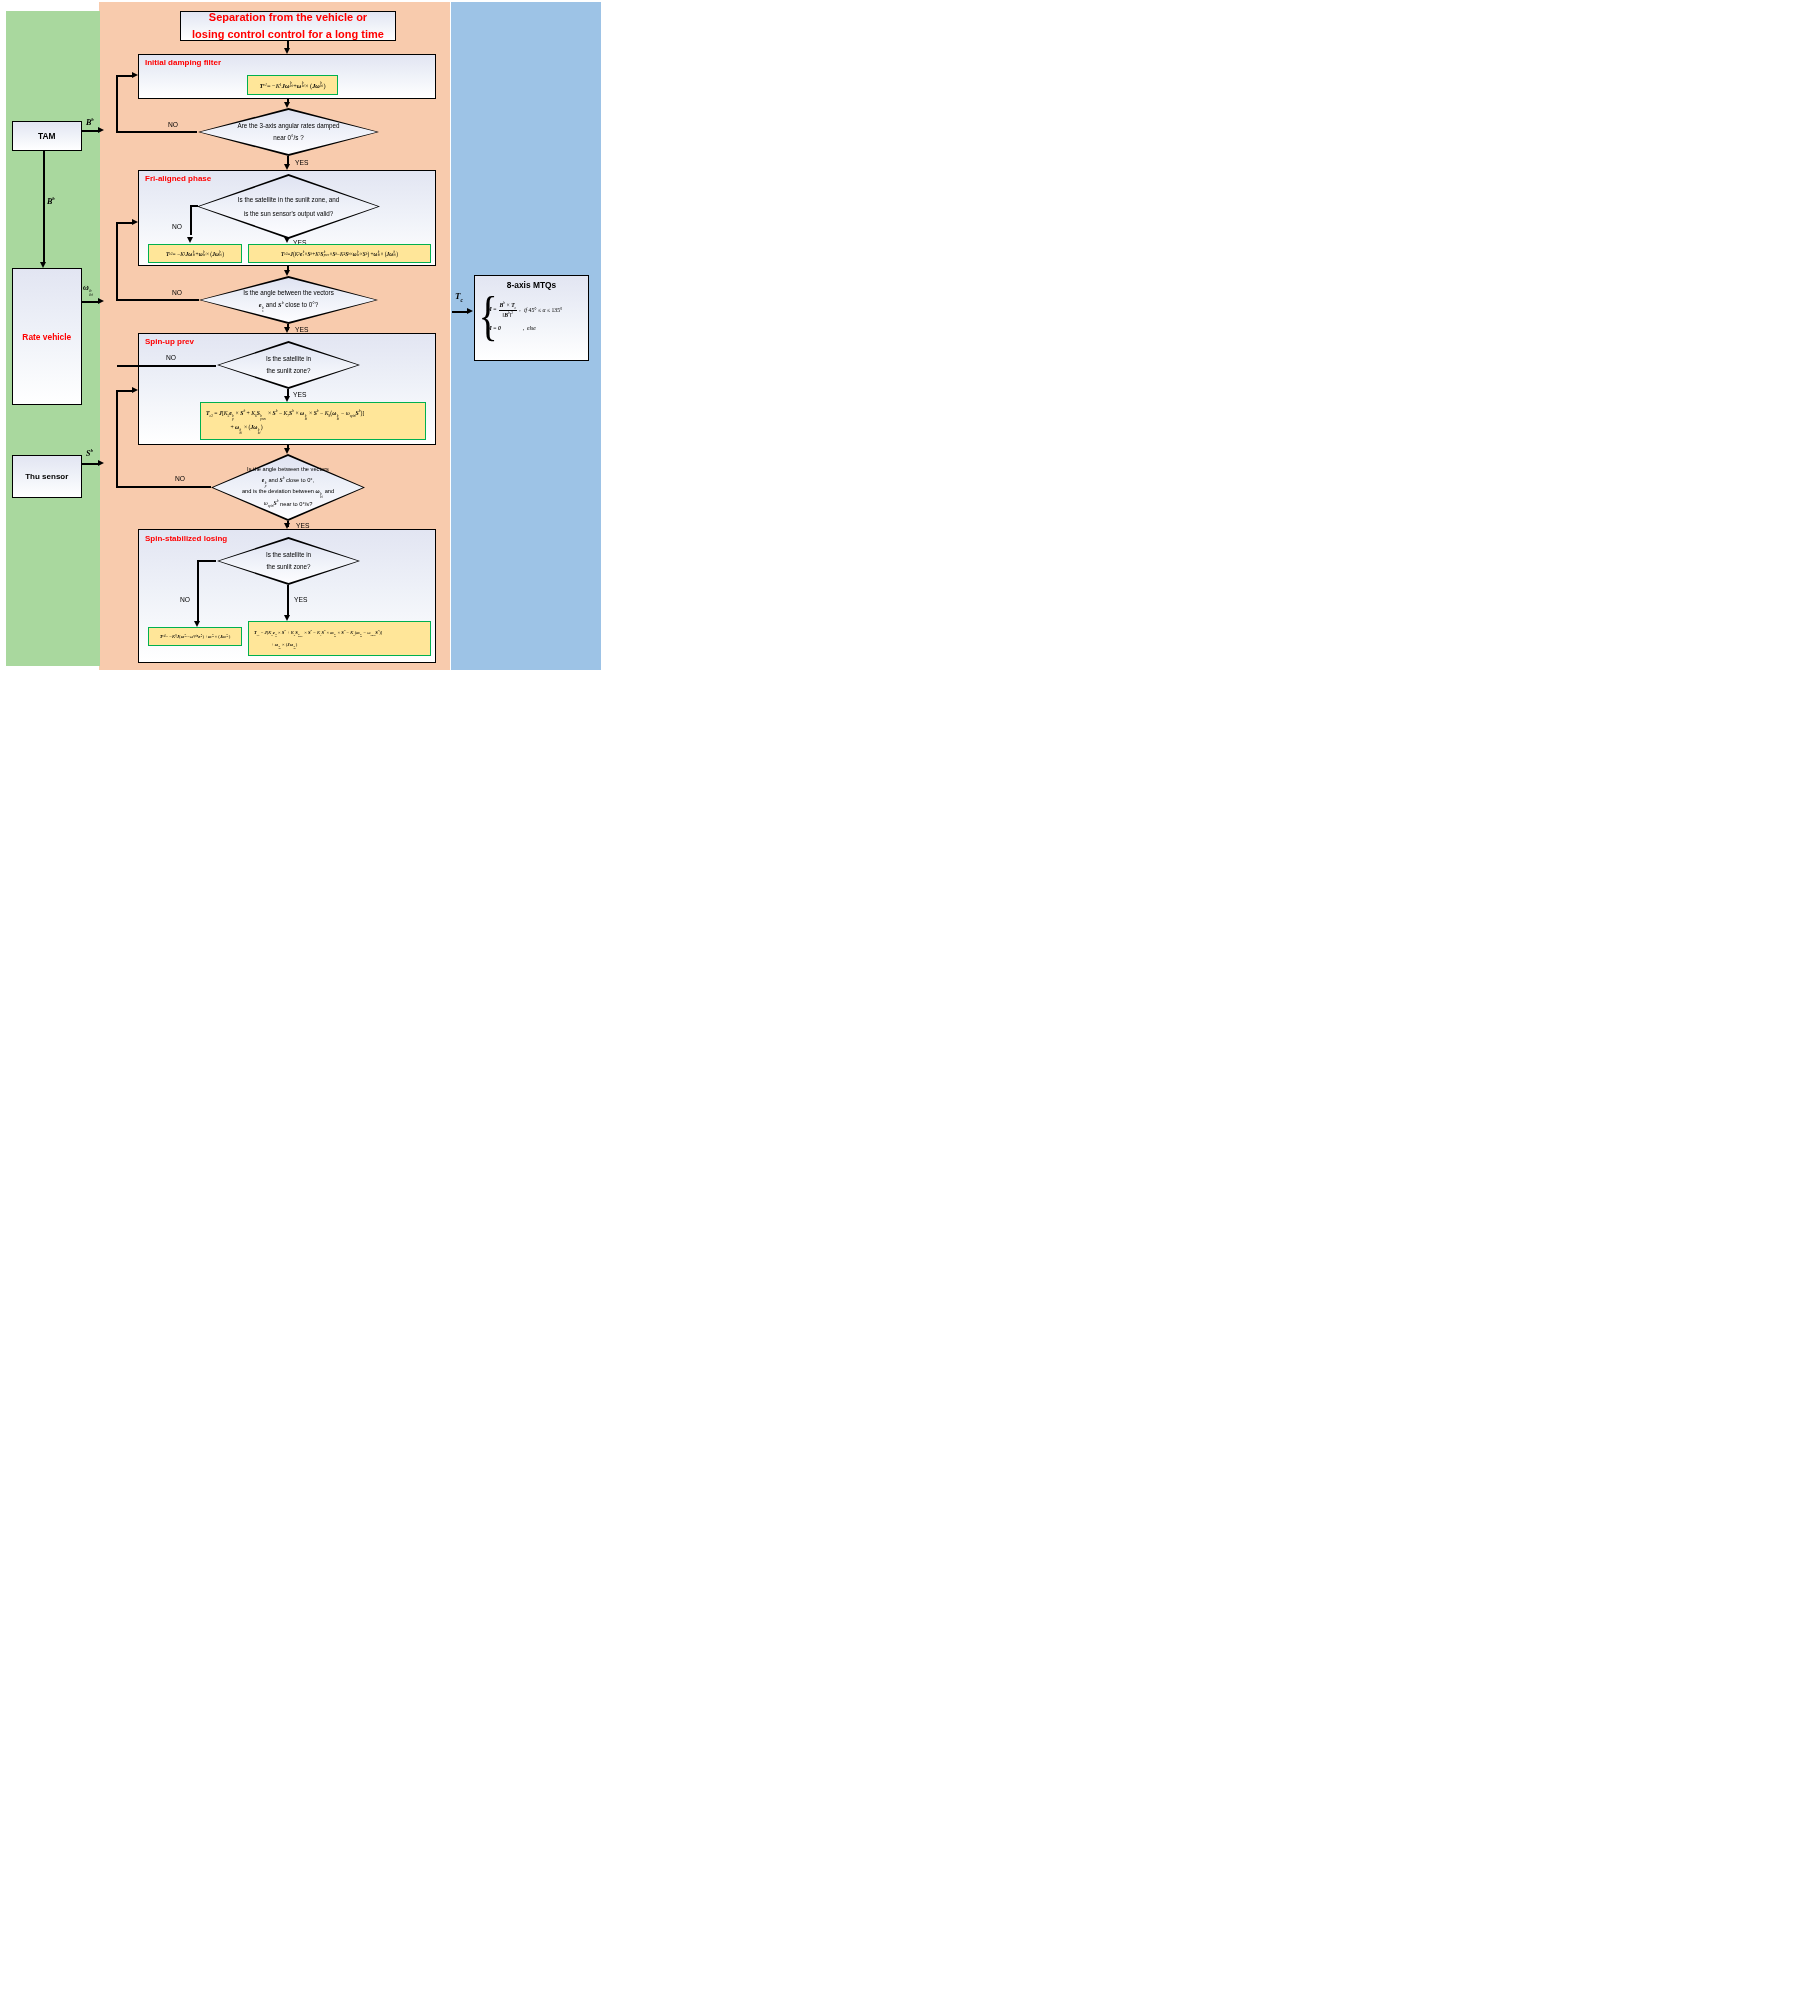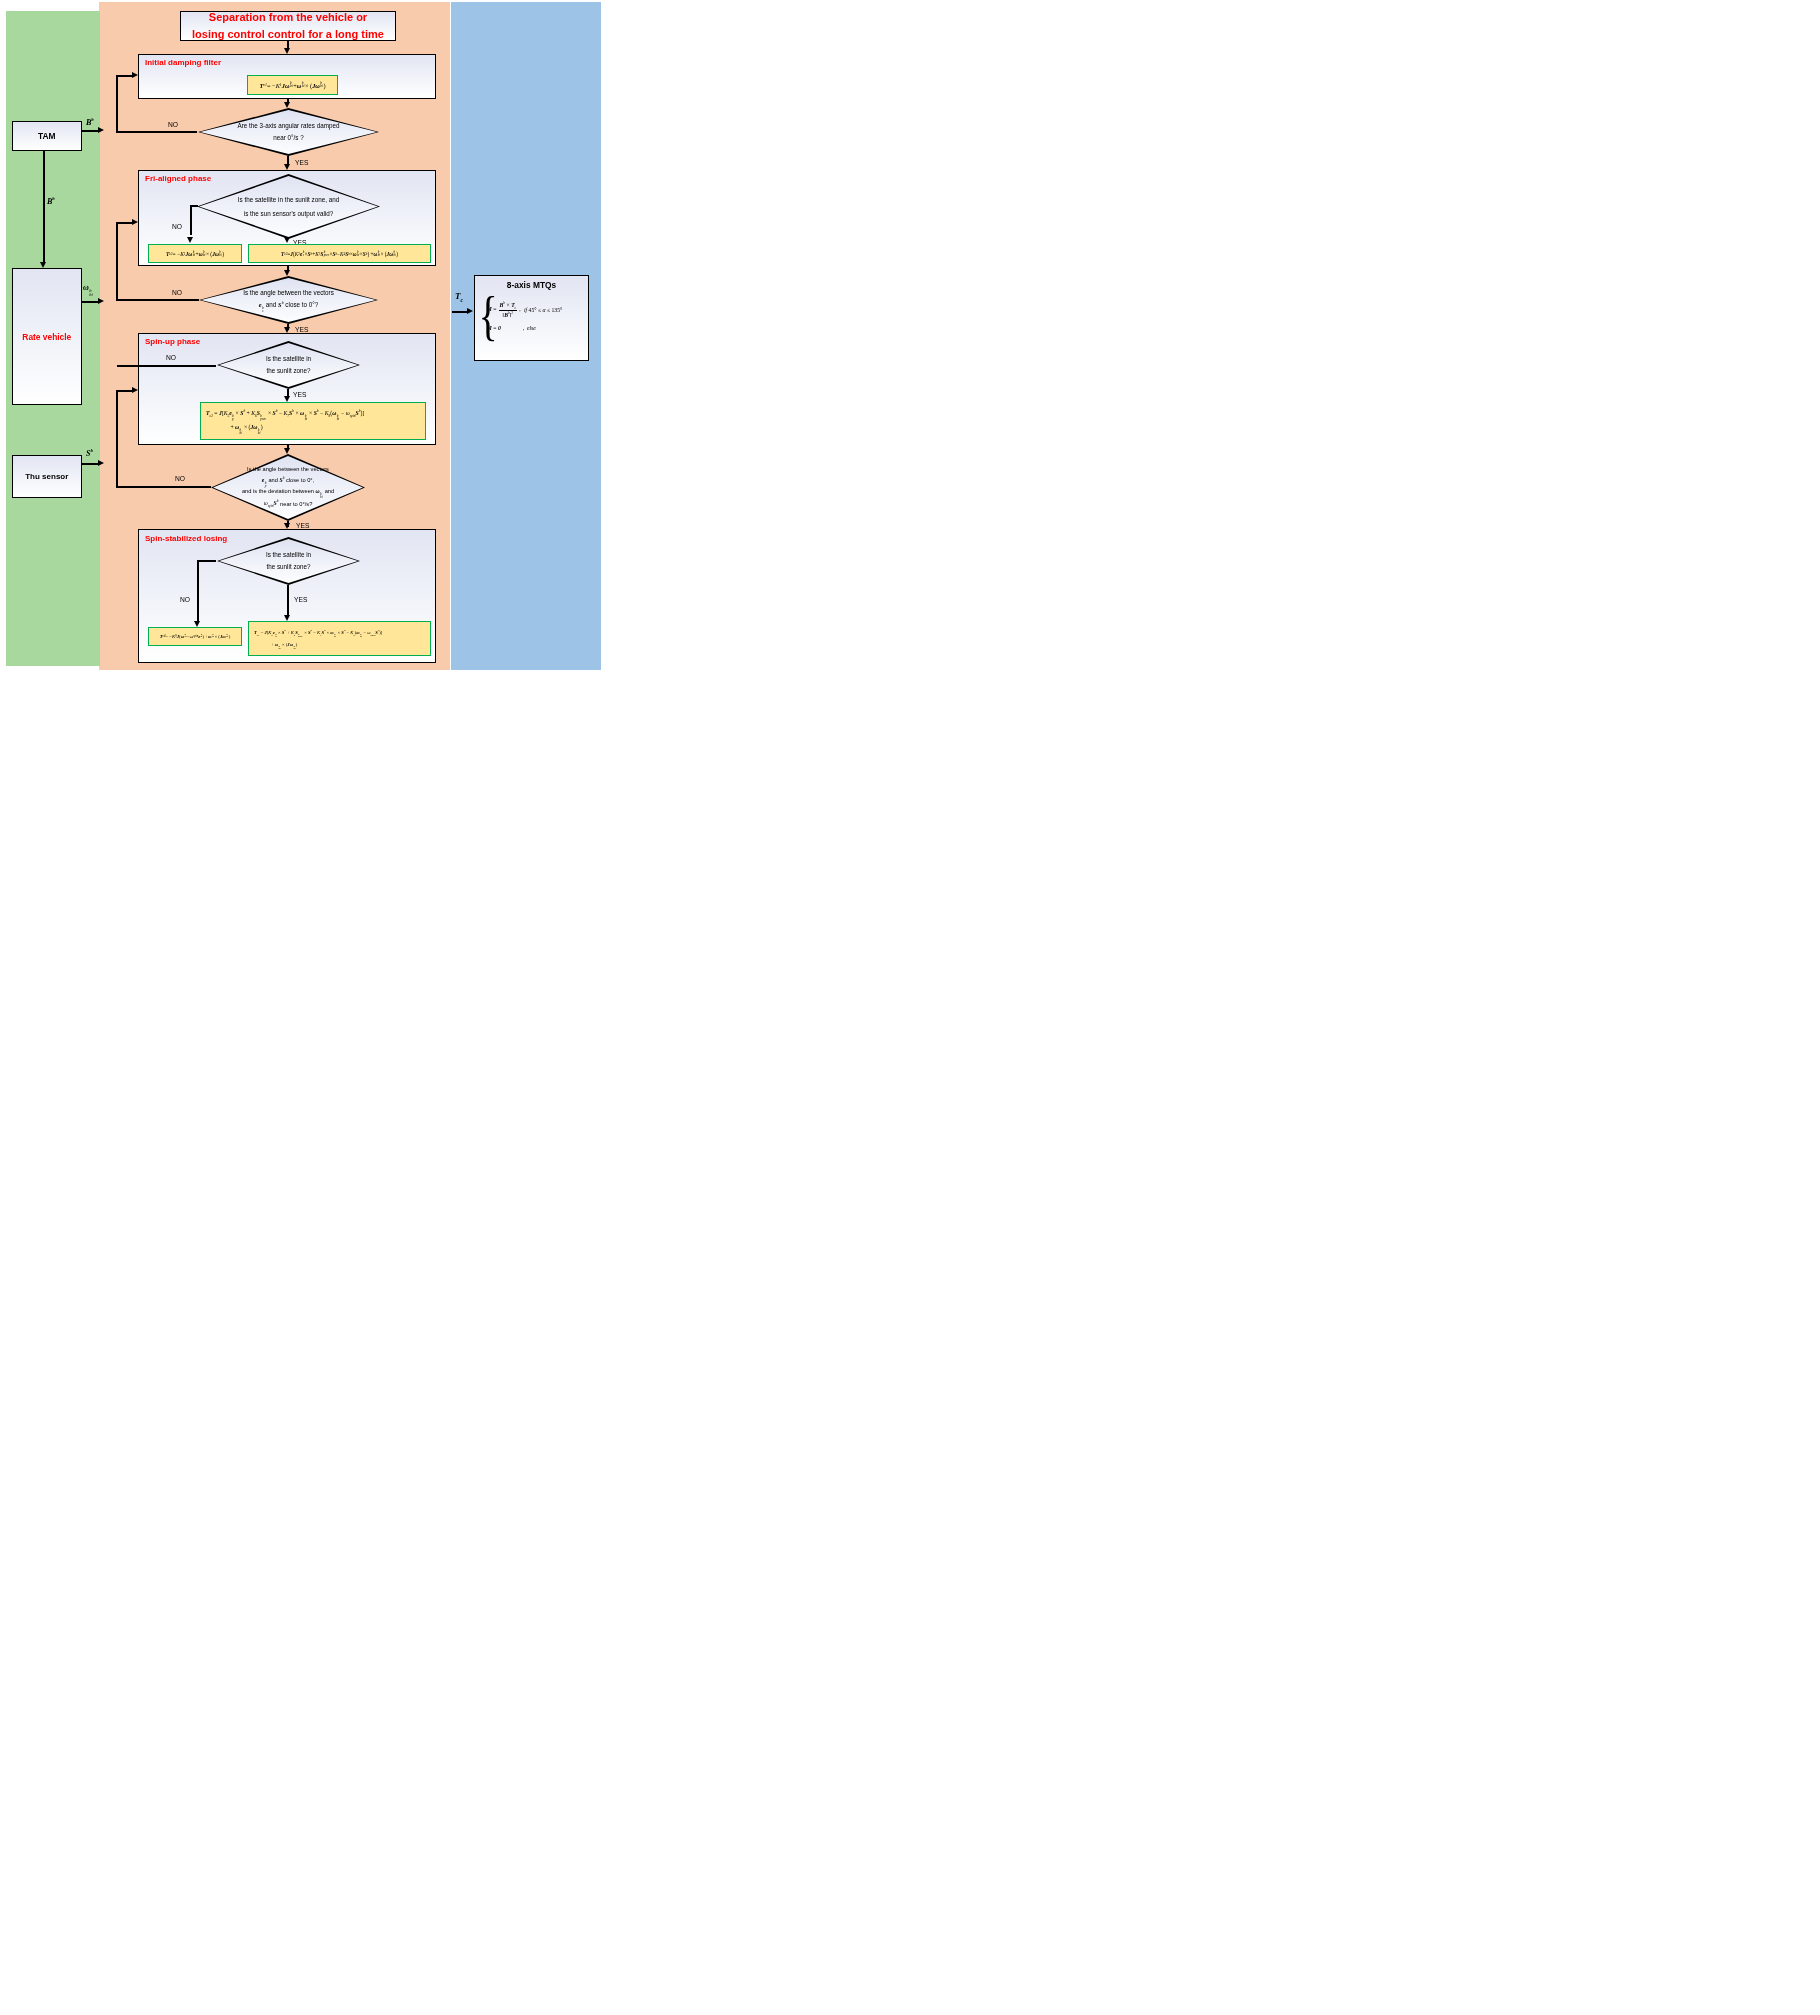--- a/index.html
+++ b/index.html
@@ -195,21 +195,21 @@
   <div class="vl" style="left:116px;top:222px;height:79px;"></div>
   <div class="hl" style="left:116px;top:222px;width:17.3px;"></div>
   <div class="arr-r" style="left:132px;top:219px;"></div>
   <div class="lbl" style="left:172px;top:289px;">NO</div>
 
   <div class="vl" style="left:287px;top:324px;height:5.5px;"></div>
   <div class="arr-d" style="left:284px;top:327px;"></div>
   <div class="lbl" style="left:295px;top:326px;">YES</div>
 
   <div class="box" style="left:138px;top:333px;width:298px;height:112px;"></div>
-  <div class="phase-title" style="left:145px;top:337px;">Spin-up phase</div>
+  <div class="phase-title" style="left:145px;top:337px;">Spin-up prev</div>
 
   <div class="dia" style="left:217px;top:341px;width:143px;height:48px;">
       <div class="dia-in"></div>
     </div>
   <div class="dtext" style="left:217px;top:341px;width:143px;height:48px;line-height:1.9;">
     <span>Is the satellite in</span>
     <span>the sunlit zone?</span>
   </div>
 
   <div class="hl" style="left:117px;top:365px;width:99px;"></div>

